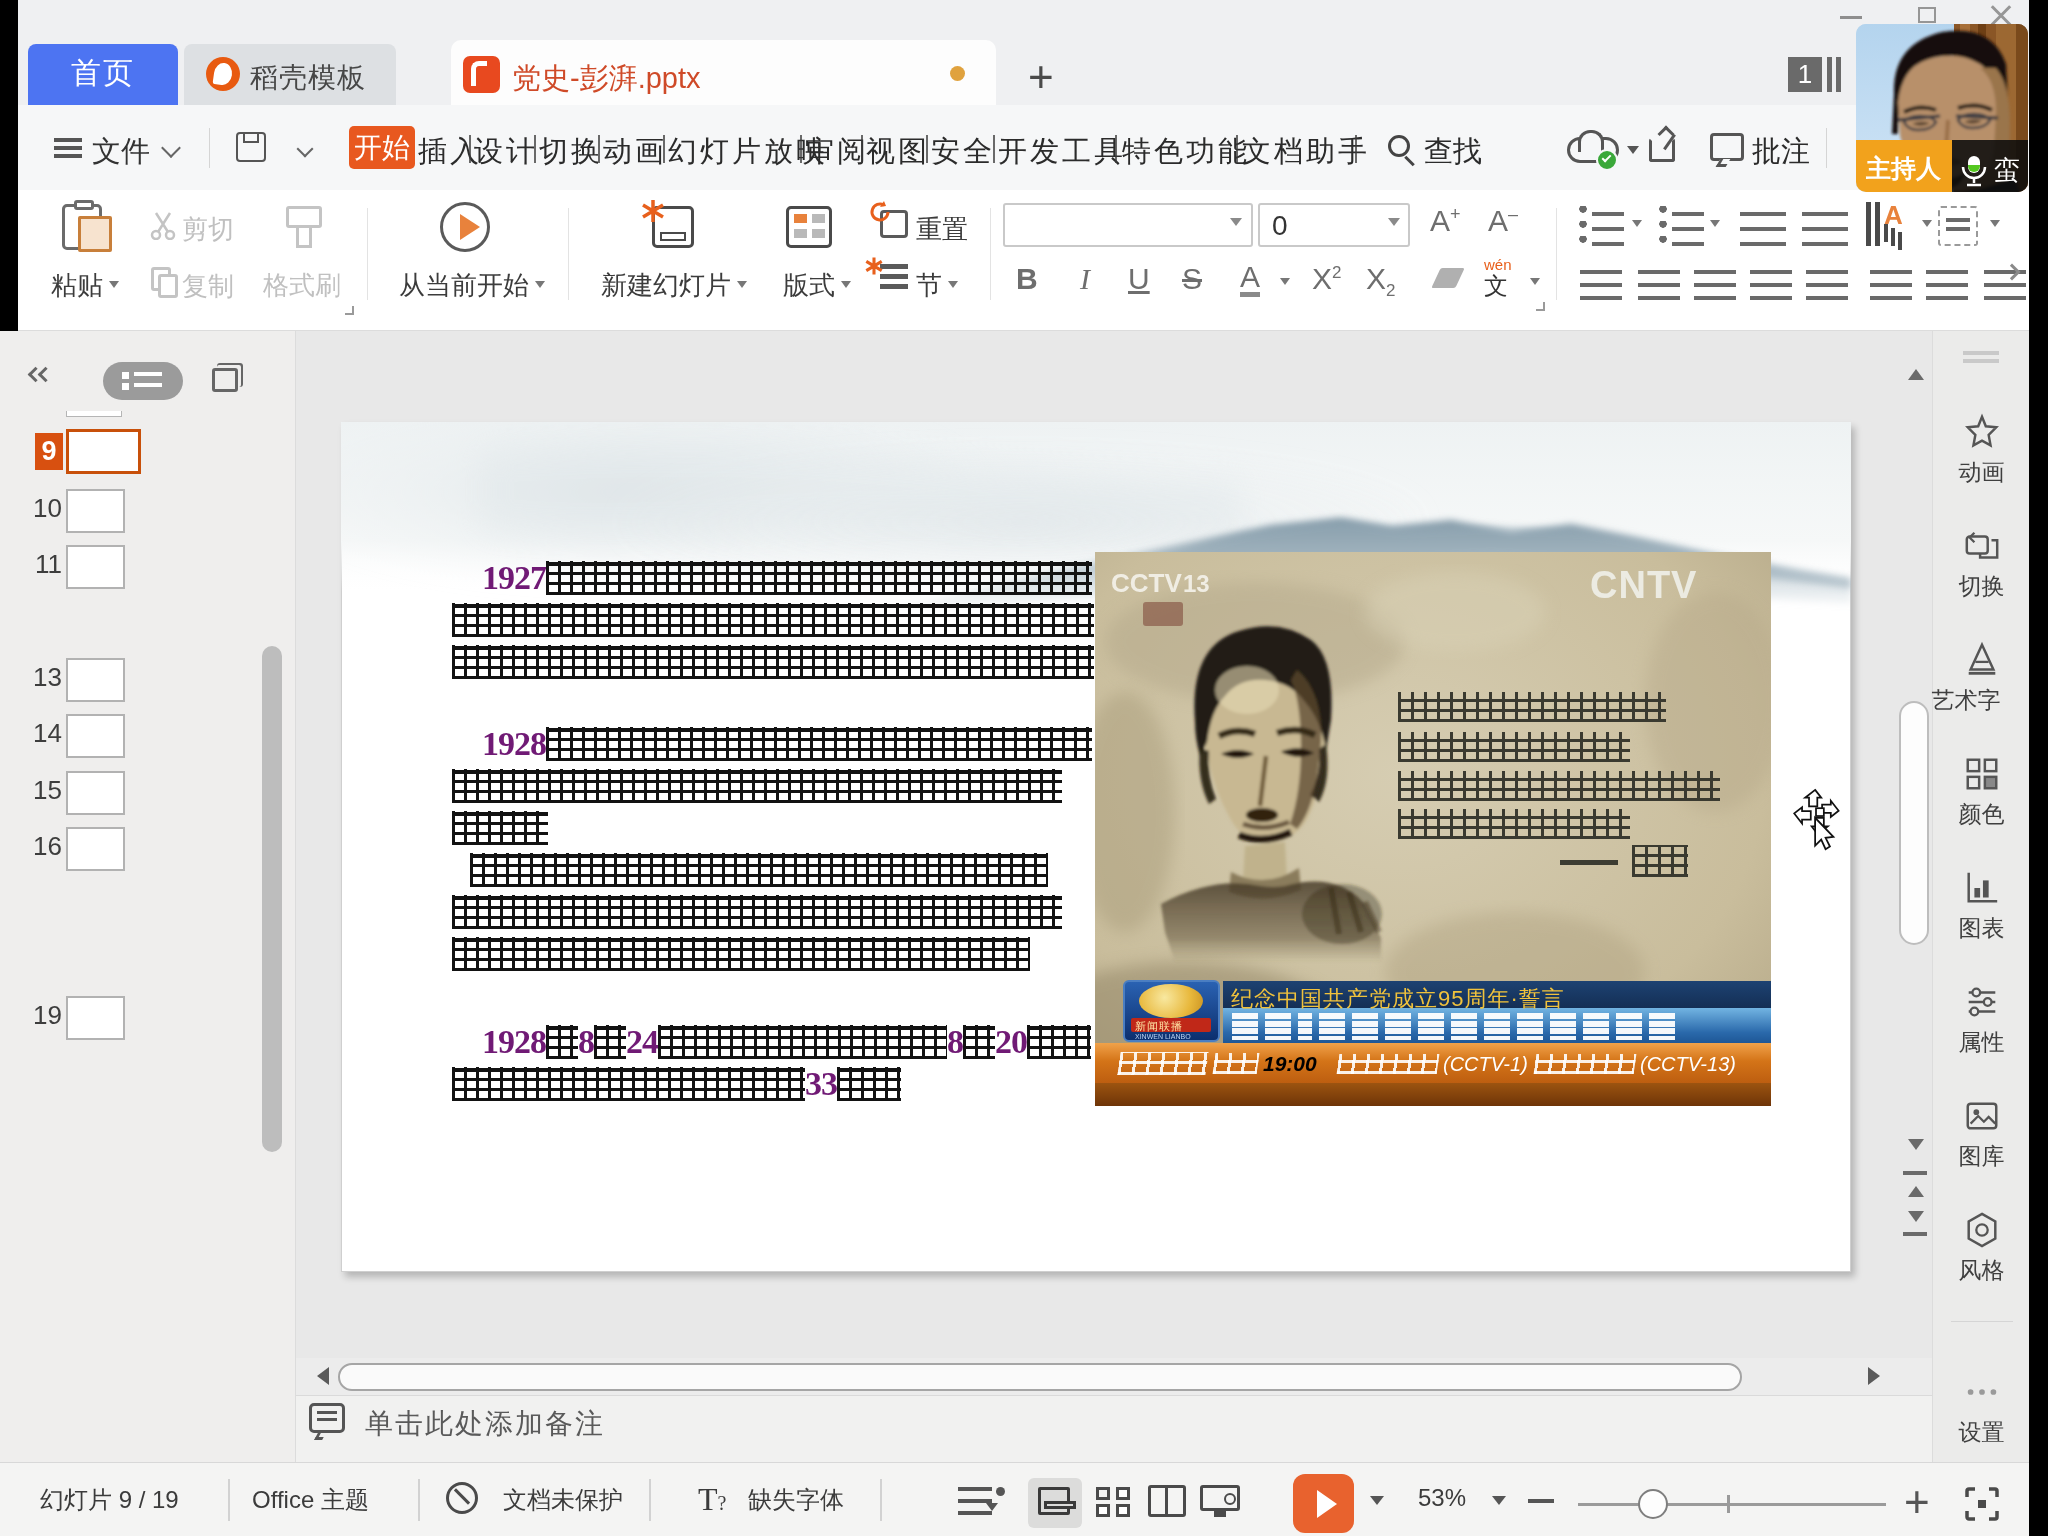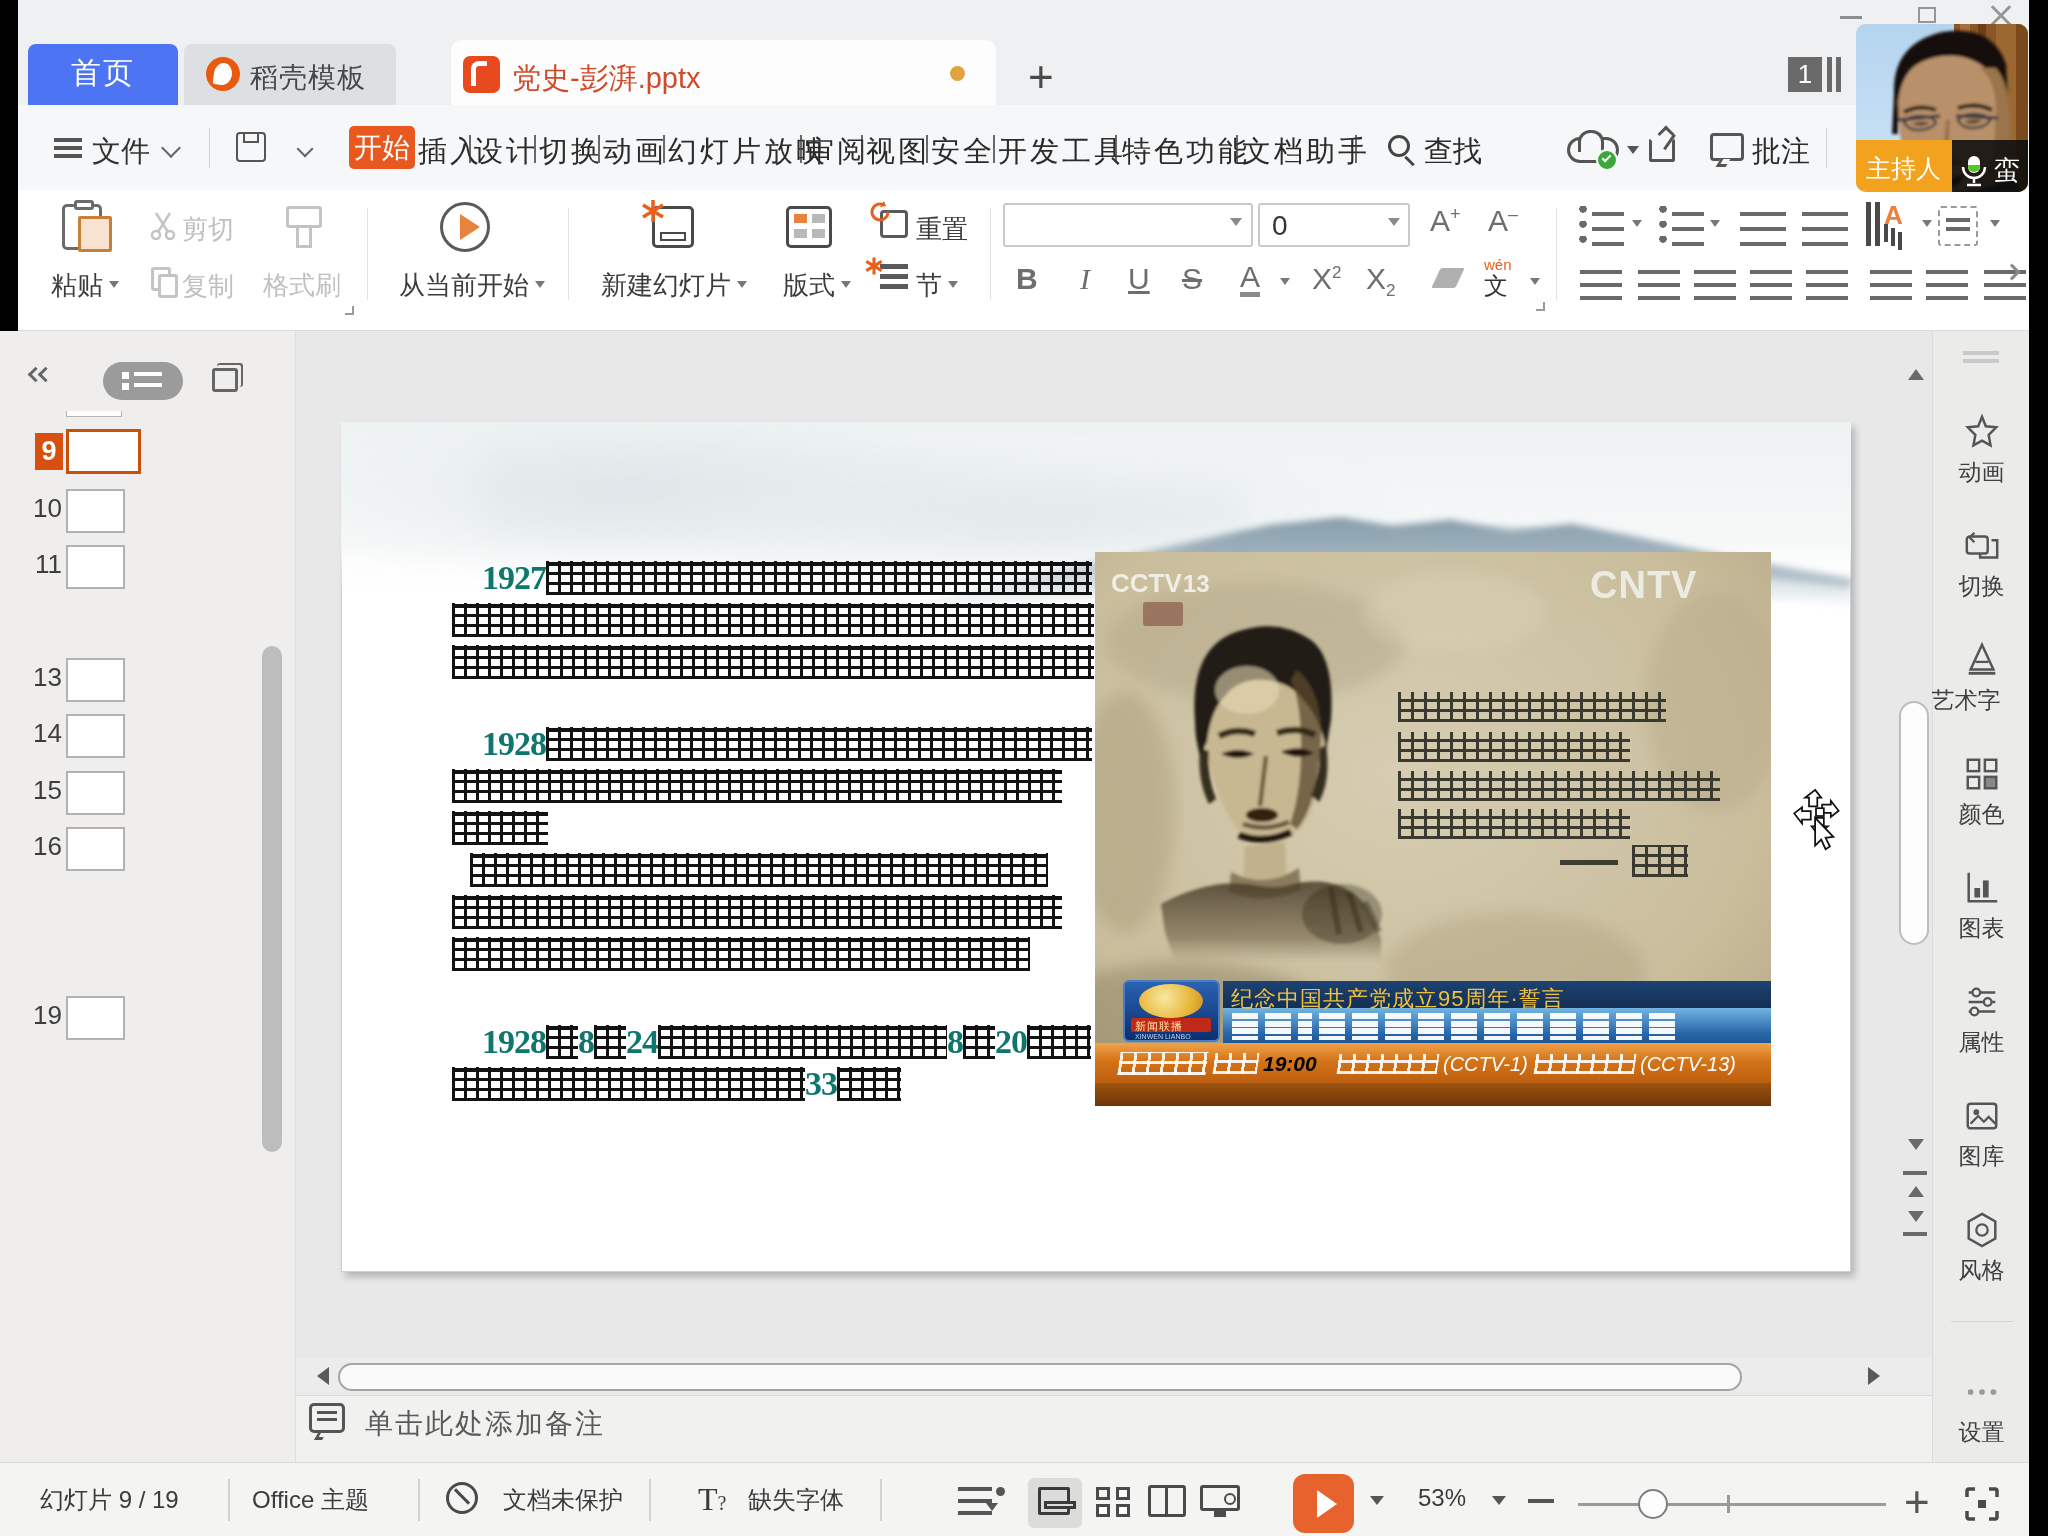--- a/index.html
+++ b/index.html
@@ -8,21 +8,21 @@
 
 .ck{display:inline-block;height:34px;vertical-align:top;
  background:repeating-linear-gradient(90deg,#121212 0 3px,rgba(0,0,0,0) 3px 12px),
  repeating-linear-gradient(0deg,#121212 0 3.2px,rgba(0,0,0,0) 3.2px 9.8px)}
 .wc{display:inline-block;width:26px;height:27px;margin-right:7px;vertical-align:top;
  background:linear-gradient(0deg,rgba(255,255,255,.95) 0 4px,rgba(255,255,255,0) 4px 6px,rgba(255,255,255,.95) 6px 12px,rgba(255,255,255,0) 12px 13.5px,rgba(255,255,255,.95) 13.5px 19px,rgba(255,255,255,0) 19px 21px,rgba(255,255,255,.95) 21px 27px)}
 .wk{display:inline-block;position:absolute;
  background:repeating-linear-gradient(90deg,rgba(255,255,255,.9) 0 3px,rgba(0,0,0,0) 3px 14px),
  repeating-linear-gradient(0deg,rgba(255,255,255,.9) 0 3px,rgba(0,0,0,0) 3px 11px)}
 .tl{position:absolute;white-space:nowrap}
-.nm{font-family:"Liberation Serif",serif;font-weight:bold;color:#0f766e;font-size:34px;line-height:33px;display:inline-block;vertical-align:top;letter-spacing:-1px}
+.nm{font-family:"Liberation Serif",serif;font-weight:bold;color:#701a75;font-size:34px;line-height:33px;display:inline-block;vertical-align:top;letter-spacing:-1px}
 
 .qk{display:inline-block;height:30px;vertical-align:top;
  background:repeating-linear-gradient(90deg,#3a3a30 0 3px,rgba(0,0,0,0) 3px 13px),
  repeating-linear-gradient(0deg,#3a3a30 0 3px,rgba(0,0,0,0) 3px 10px)}
 .sep{position:absolute;width:1px;background:#d5d5d5}
 .mi{top:27px;color:#2b2b2b;font-size:29px;white-space:nowrap;letter-spacing:3px}
 .msep{position:absolute;top:30px;width:2px;height:28px;background:#3a3a3a;opacity:.75}
 .rtx{color:#3c3c3c;font-size:26px;text-align:center;white-space:nowrap}
 .rtx2{color:#3c3c3c;font-size:26px;white-space:nowrap;position:absolute}
 .gtx{color:#c0c0c0;font-size:26px;white-space:nowrap}
@@ -442,21 +442,21 @@
       <path d="M94 96 Q98 90 110 90 Q122 90 126 96 Q122 104 108 104 Q98 104 94 96 Z" fill="none" stroke="#3a3d44" stroke-width="2.5"></path>
       <path d="M48 100 Q56 96 66 99 Q58 104 48 100 Z" fill="#55412e"></path>
       <path d="M100 98 Q108 94 118 97 Q110 102 100 98 Z" fill="#55412e"></path>
       <path d="M84 96 L82 126 Q80 134 88 135" stroke="#9a6f48" stroke-width="4" fill="none"></path>
       <ellipse cx="85" cy="138" rx="12" ry="4" fill="#7a563a"></ellipse>
       <path d="M70 150 Q86 158 102 148 Q96 166 82 164 Q73 160 70 150 Z" fill="#2c1a10"></path>
       <path d="M10 168 L16 150 Q40 166 80 168 Q120 168 150 152 L156 168 Z" fill="#141a24"></path>
     </g>
   </svg>
   <div class="ab" style="left:0;top:116px;width:96px;height:52px;background:#f2a21c"></div>
-  <div class="ab" style="left:10px;top:128px;color:#fff;font-size:25px;font-weight:normal;z-index:2">主持人</div>
+  <div class="ab" style="left:10px;top:128px;color:#fff;font-size:25px;font-weight:bold;z-index:2">主持人</div>
   <div class="ab" style="left:96px;top:116px;width:76px;height:52px;background:rgba(12,12,12,.88)"></div>
   <svg class="ab" style="left:104px;top:130px;z-index:2" width="28" height="34" viewBox="0 0 28 34">
     <rect x="8" y="2" width="12" height="17" rx="6" fill="#fff"></rect>
     <path d="M8 12 a6 6 0 0 0 12 0 v-1 h-12 Z" fill="#55c820"></path>
     <path d="M3 13 a11 11 0 0 0 22 0" stroke="#fff" stroke-width="2.5" fill="none"></path>
     <path d="M14 24 v5 M7 31 h14" stroke="#fff" stroke-width="2.5"></path>
   </svg>
   <div class="ab" style="left:138px;top:129px;color:#fff;font-size:26px;z-index:2">蛮</div>
 </div>
 

